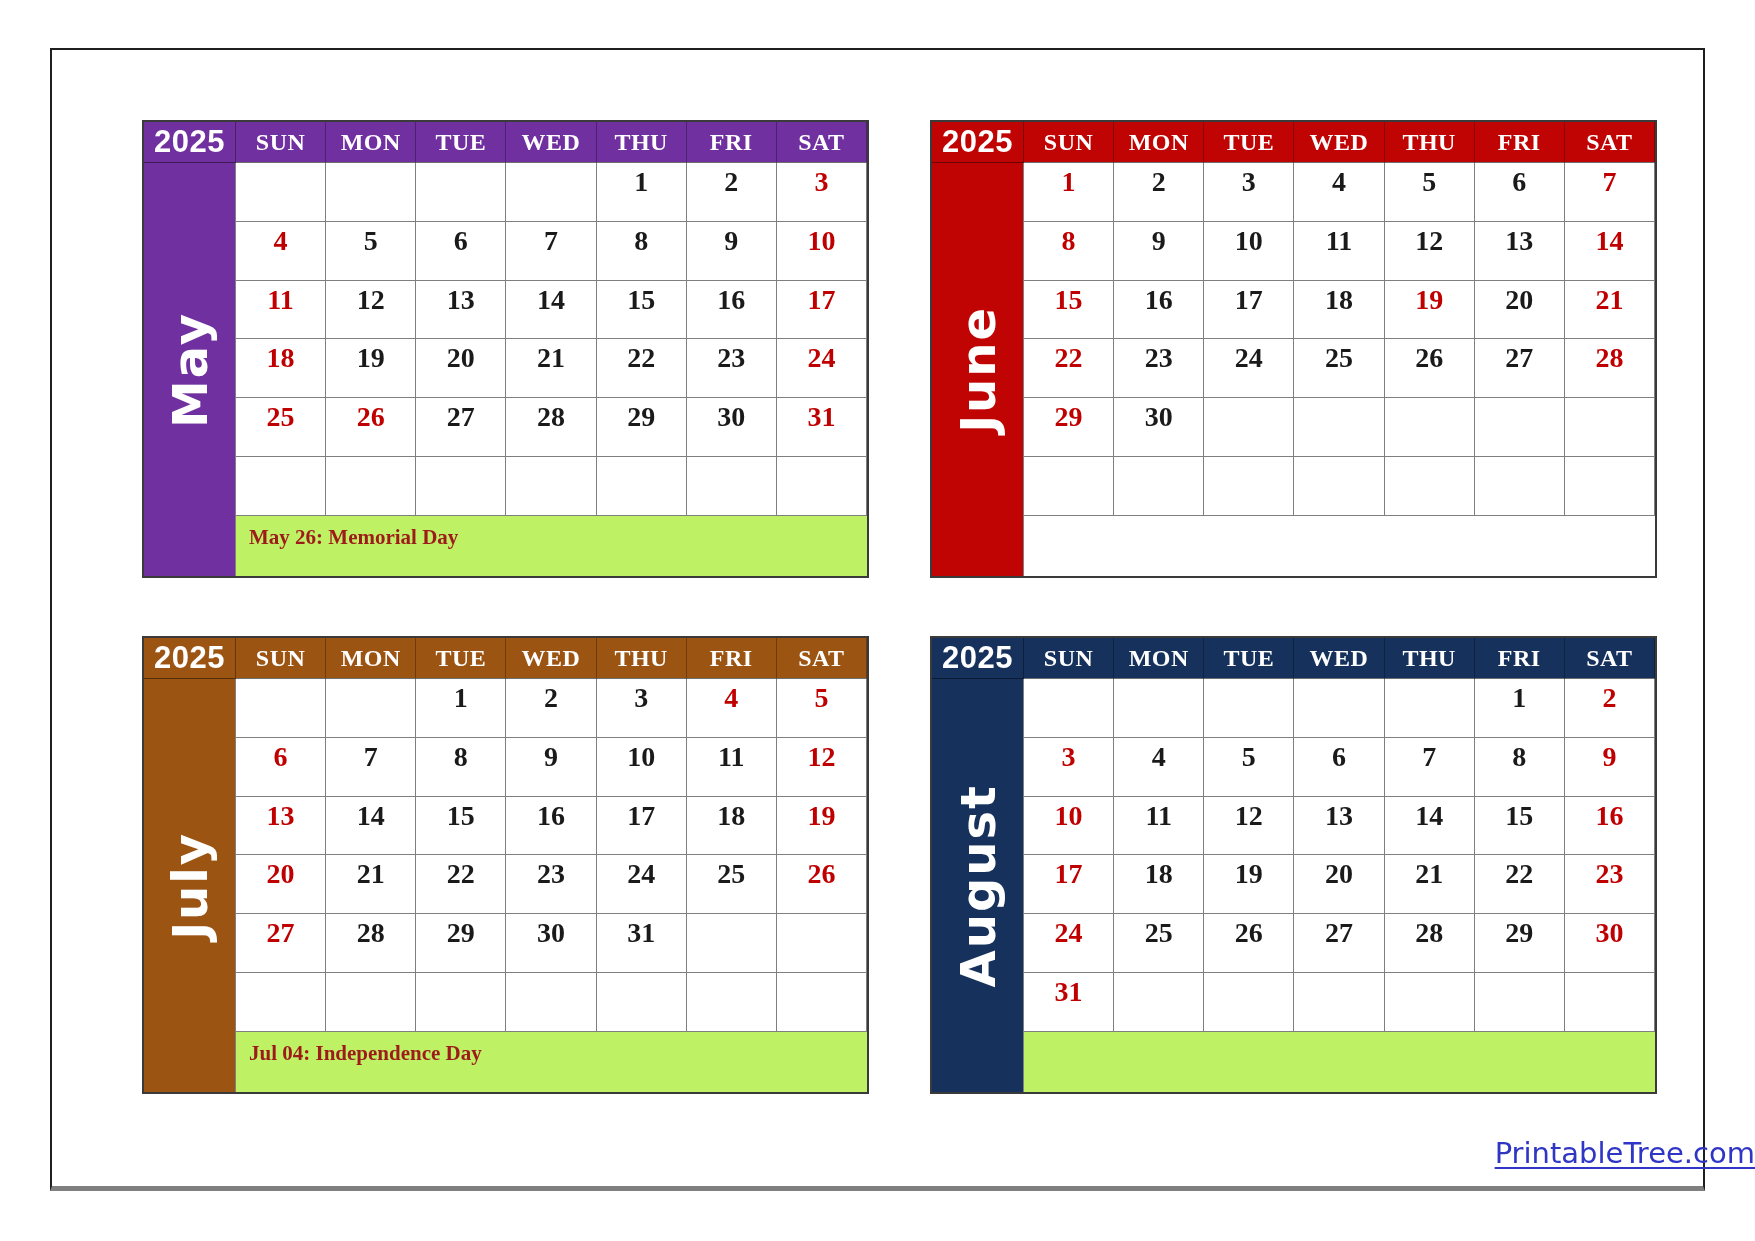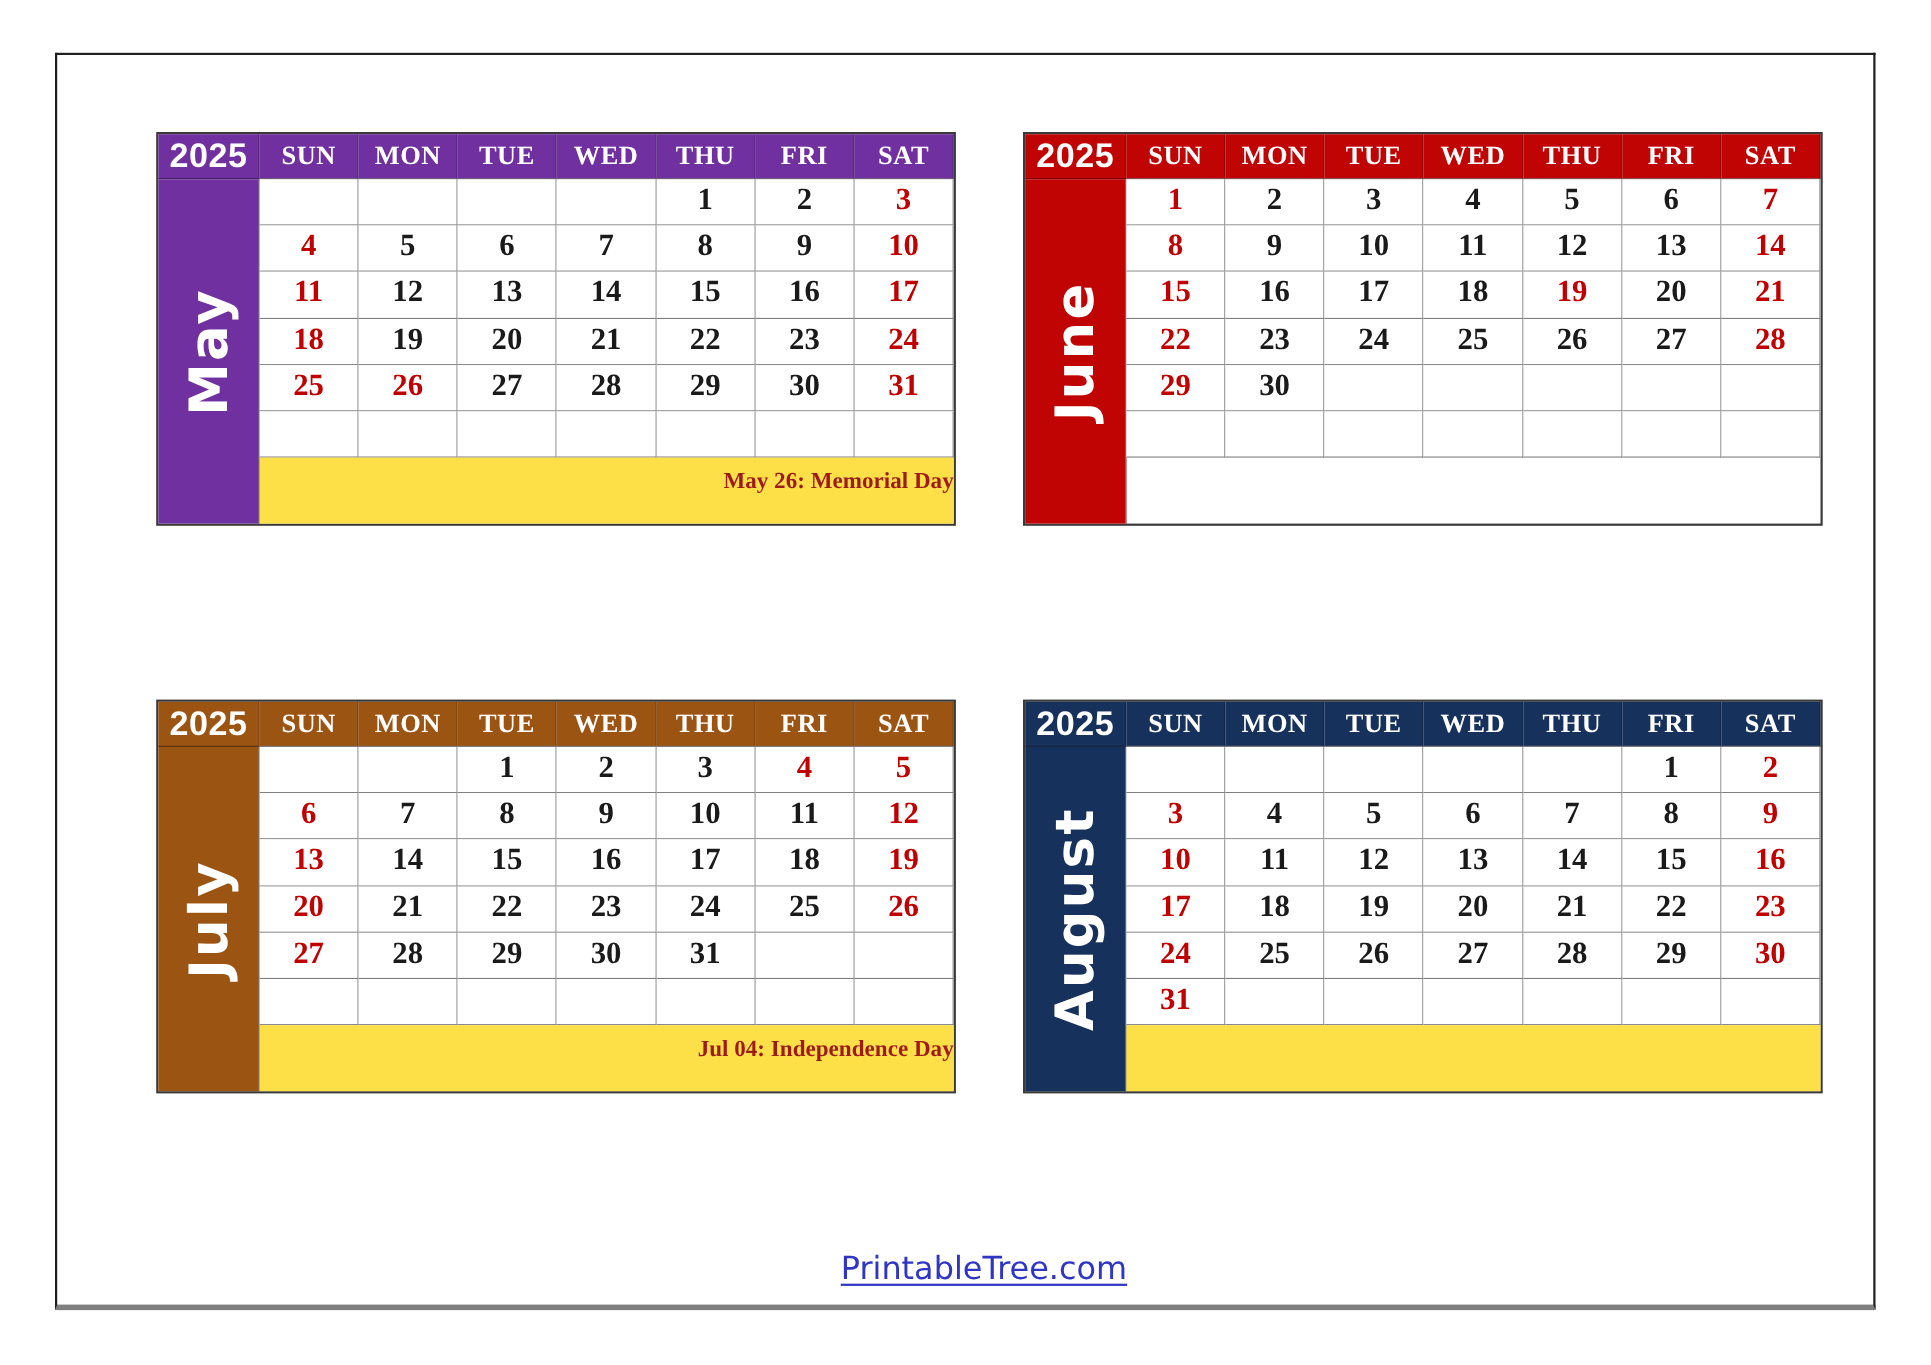--- a/index.html
+++ b/index.html
@@ -6,21 +6,21 @@
   html,body { background:#ffffff; }
   body {
     width:1755px; height:1241px; position:relative;
     font-family:"Liberation Serif", serif;
   }
   .frame {
     position:absolute; left:50px; top:48px; width:1655px; height:1143px;
     border:2px solid #1f1f1f; border-bottom:5px solid #7f7f7f; background:#ffffff;
   }
   .cal {
-    position:absolute; width:727px; height:358px;
+    position:absolute; width:727px; height:458px;
     display:grid;
     grid-template-columns:92px repeat(7, 1fr);
     grid-template-rows:41px repeat(6, 1fr) 60px;
     border:2px solid #3a3a3a; background:#ffffff;
   }
   #cal-may    { left:142px; top:120px; }
   #cal-june   { left:930px; top:120px; }
   #cal-july   { left:142px; top:636px; }
   #cal-august { left:930px; top:636px; }
   .year {
@@ -50,24 +50,24 @@
     border-right:1px solid #7f7f7f; border-bottom:1px solid #7f7f7f;
     text-align:center; padding-top:3px;
     font-family:"Liberation Serif", serif; font-weight:bold; font-size:28px;
     color:#1a1a1a; background:#ffffff;
   }
   .datecell.red { color:#c00000; }
   .holiday {
     grid-row:8; grid-column:2 / -1;
     padding:9px 0 0 13px;
     font-family:"Liberation Serif", serif; font-weight:bold; font-size:21px;
-    color:#9e1b1b; background:#fde047;text-align:right;
+    color:#9e1b1b; background:#bef264;
   }
   .footer {
-    position:absolute; left:0; right:0; top:1136px; text-align:center;padding-left:34px;
+    position:absolute; left:0; right:0; top:1136px; text-align:right;padding-left:34px;
   }
   .footer a {
     font-family:"DejaVu Sans", sans-serif; font-size:29px;
     text-decoration:underline; text-underline-offset:4px;
   }
 </style>
 </head>
 <body>
 
 <div class="frame"></div>

